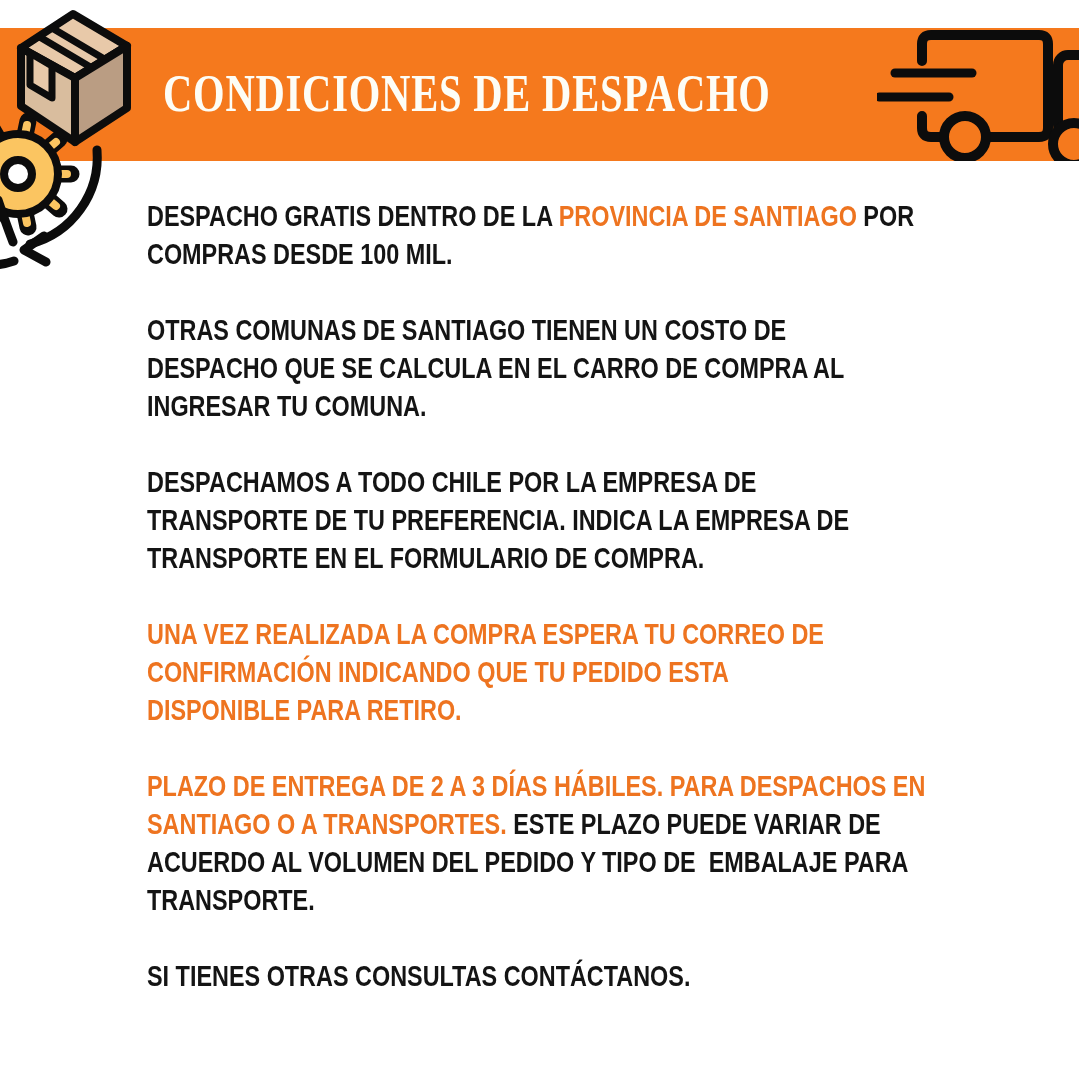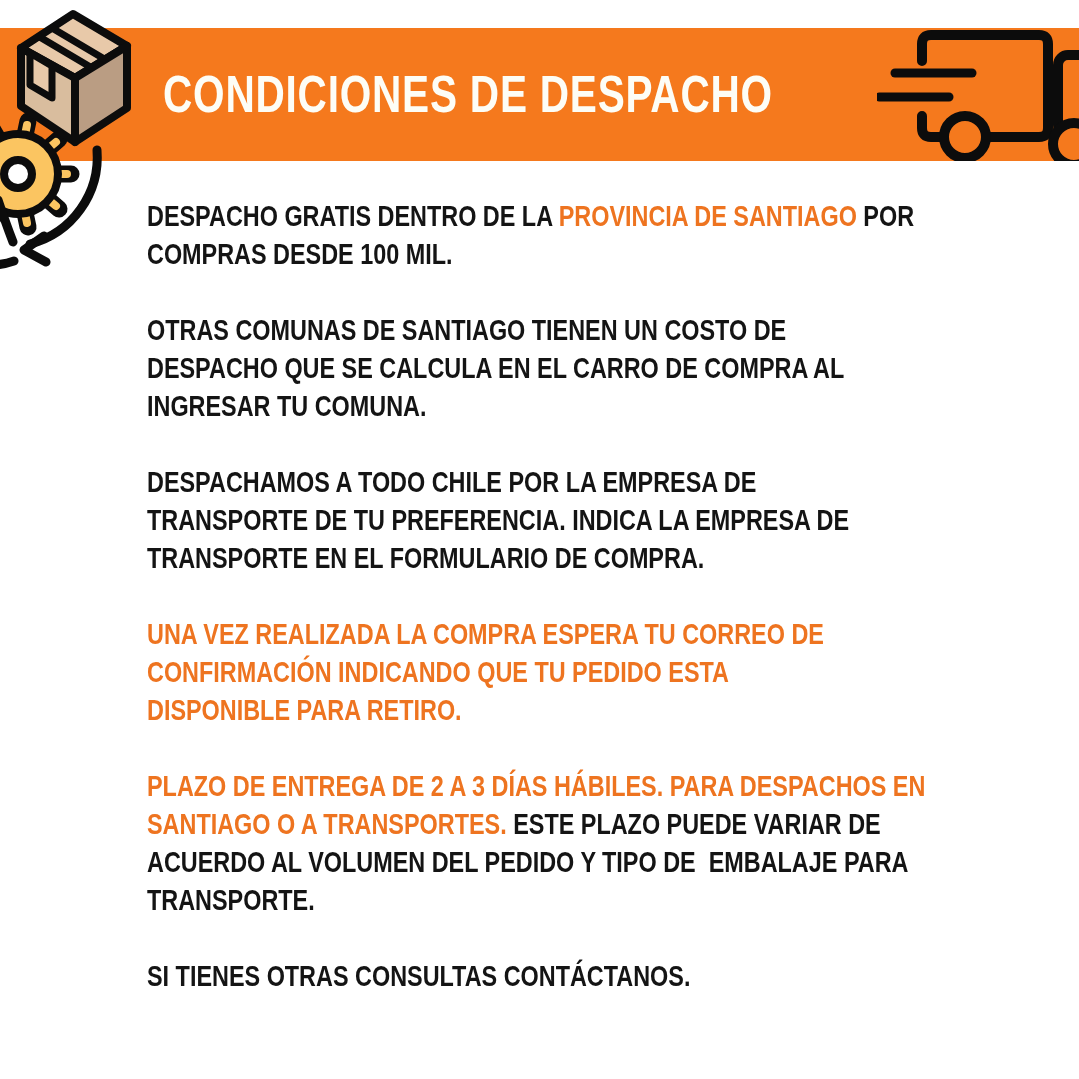--- a/index.html
+++ b/index.html
@@ -3,20 +3,21 @@
 <meta charset="utf-8">
 <style>
   html,body{margin:0;padding:0;background:#ffffff;}
   .page{
     position:relative;width:1079px;height:1079px;background:#ffffff;
     overflow:hidden;font-family:"Liberation Sans","DejaVu Sans",sans-serif;
   }
   .banner{
     position:absolute;left:0;top:28px;width:1079px;height:133px;
     background:#F5791D;
+    font-family:Liberation Serif, serif;
   }
   .title{
     position:absolute;left:163px;top:50%;margin:0;
     transform:translateY(-52%) scaleX(0.78);transform-origin:left center;
     font-size:52px;font-weight:bold;letter-spacing:1px;color:#FDFDF6;
     white-space:pre;
   }
   .truck-icon{position:absolute;right:0;top:0;height:133px;width:202px;}
   .package-icon{position:absolute;left:0;top:6px;width:150px;height:292px;z-index:2;}
   .content{

